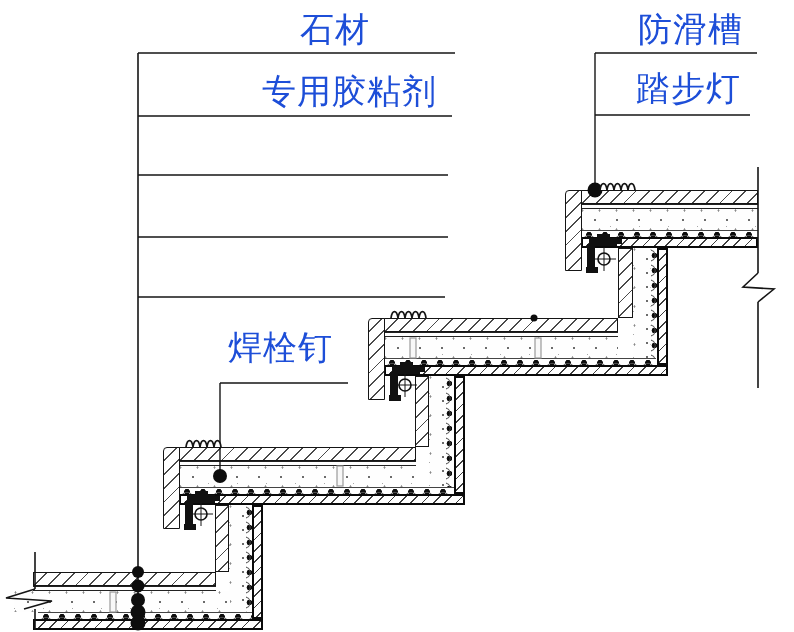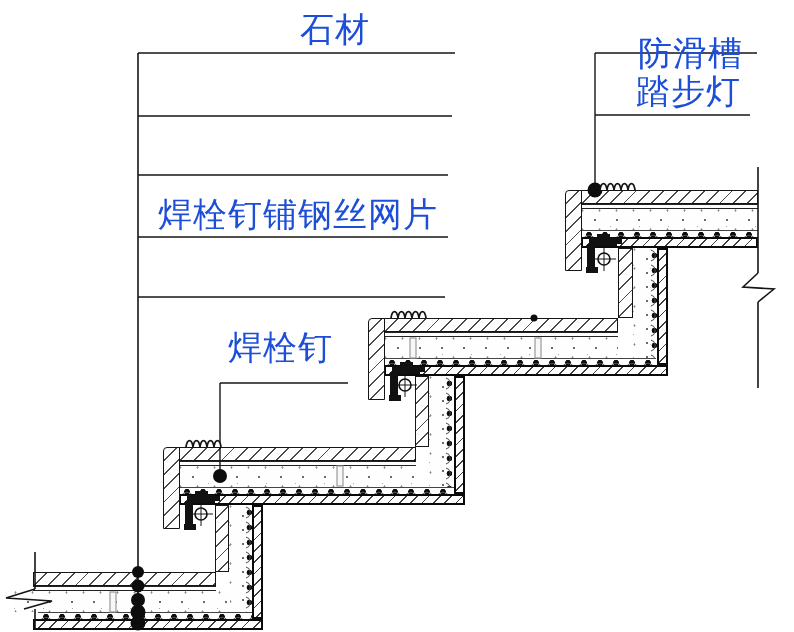--- a/index.html
+++ b/index.html
@@ -202,18 +202,18 @@
 
     <g fill="#f8f8f8" stroke="#9a9a9a" stroke-width="1.2">
       <rect x="410" y="338" width="6" height="20"></rect>
       <rect x="535" y="338" width="6" height="20"></rect>
       <rect x="337" y="466" width="6" height="20"></rect>
       <rect x="110" y="592" width="6" height="20"></rect>
     </g>
   </svg>
 
   <div class="lbl" style="left:300px;top:10px;width:152px;">石材</div>
-  <div class="lbl" style="left:158px;top:195px;width:292px;">焊栓钉铺钢丝网片</div>
+  <div class="lbl" style="left:262px;top:72px;width:190px;">专用胶粘剂</div>
   <div class="lbl" style="left:228px;top:328px;width:120px;">焊栓钉</div>
-  <div class="lbl" style="left:638px;top:10px;width:118px;margin-top:24px;">防滑槽</div>
-  <div class="lbl" style="left:636px;top:72px;width:118px;">踏步灯</div>
+  <div class="lbl" style="left:638px;top:10px;width:118px;">防滑槽</div>
+  <div class="lbl" style="left:636px;top:72px;width:118px;font-family:Liberation Mono, monospace;">踏步灯</div>
 
 </div>
 
 </body></html>

